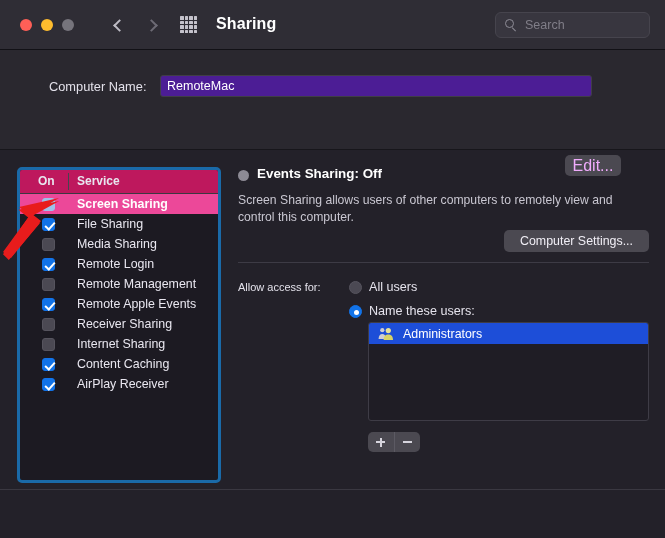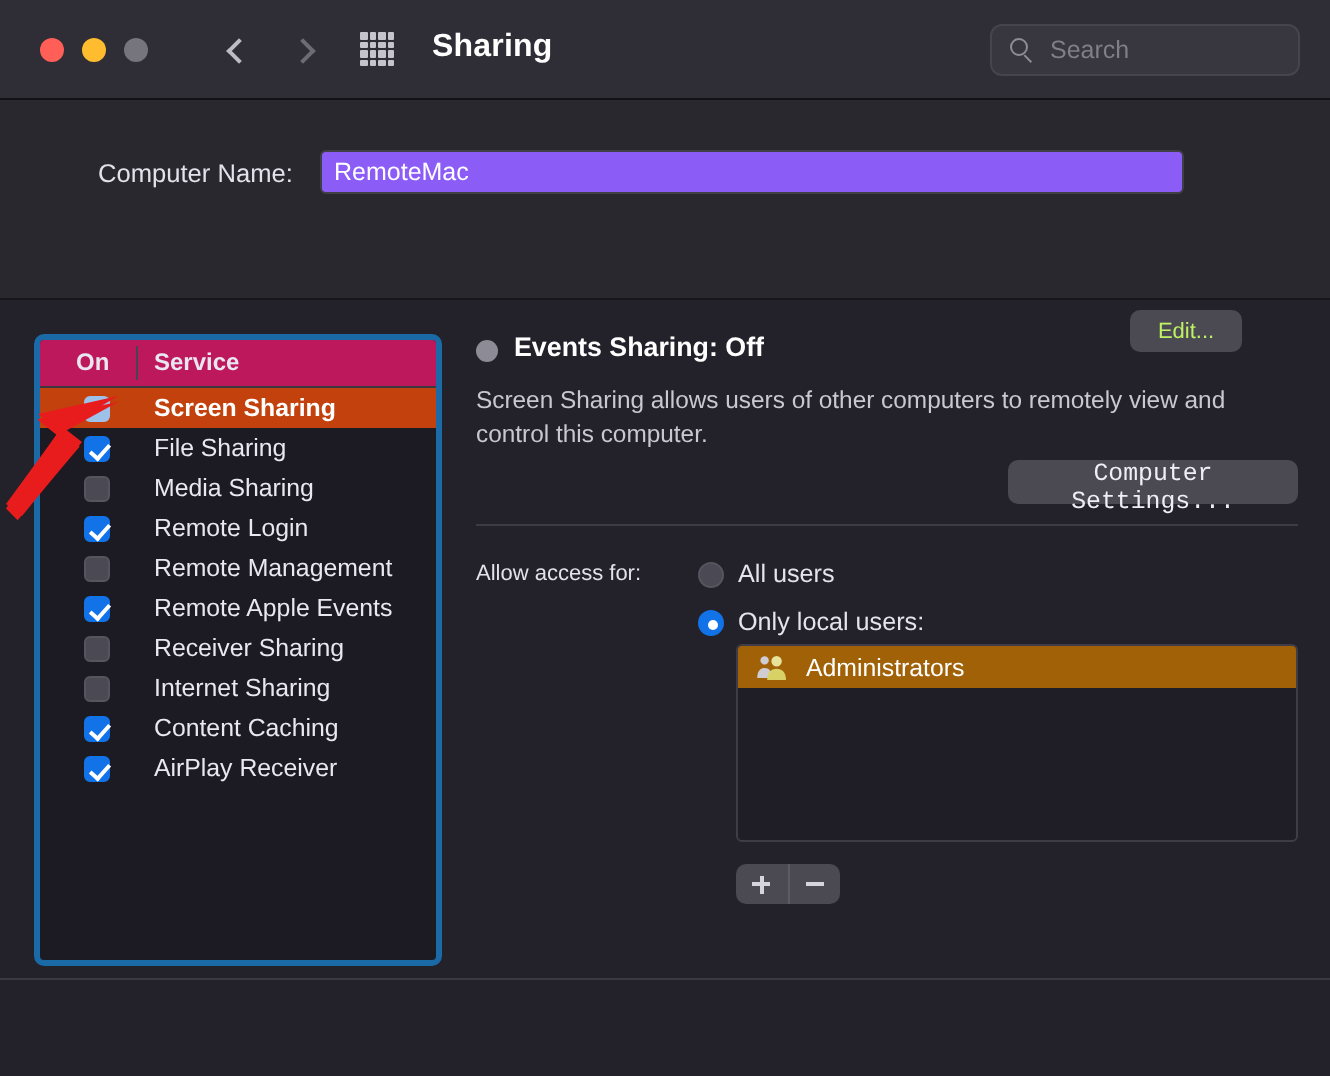--- a/index.html
+++ b/index.html
@@ -95,40 +95,40 @@
     background: #2a282f;
     border-bottom: 1px solid #17161b;
   }
   #cn-label {
     position: absolute; left: 49px; top: 29px;
     font-size: 12.8px; color: #e3e1ea;
   }
   #cn-field {
     position: absolute; left: 160px; top: 25px;
     width: 432px; height: 22px;
-    background: #8b5cf6;
+    background: #4c1d95;
     border: 1px solid #403e47;
     border-radius: 3px;
   }
   #cn-input {
     position: absolute; left: 6px; top: 0; width: 455px; height: 20px;
     background: transparent; border: none; outline: none;
     color: #ffffff; font-size: 12.5px;
     font-family: "Liberation Sans", sans-serif;
   }
   #cn-note {
     position: absolute; left: 161px; top: 54px; width: 390px;
     font-size: 11.8px; color: #b9b7c1; line-height: 15.5px;
   }
   #edit-button {
     position: absolute; left: 565px; top: 105px;
     width: 56px; height: 21px;
     background: #4b4951;
     border: none; border-radius: 5px;
-    color: #bef264; font-size: 11px;
+    color: #f0abfc; font-size: 16px;
     font-family: "Liberation Sans", sans-serif;
     cursor: pointer;
   }
 
   
   #service-panel {
     position: absolute; left: 17px; top: 167px;
     width: 204px; height: 316px;
     background: #1c1a22;
     border: 3px solid #1a6aa8;
@@ -151,21 +151,21 @@
   #sh-service {
     position: absolute; left: 57px; top: 4px;
     font-size: 12px; font-weight: bold; color: #e8e6ef;
   }
   #service-rows { position: relative; }
   .srow {
     position: relative; height: 20px;
     display: flex; align-items: center;
     cursor: default;
   }
-  .srow.selected { background: #c2410c; }
+  .srow.selected { background: #ec4899; }
   .cbox {
     position: absolute; left: 22px;
     width: 13px; height: 13px; border-radius: 3px;
     background: #4b4953;
     border: 1px solid #56545e;
   }
   .srow.selected .cbox { background: #9ec1ea; border-color: #9ec1ea; }
   .cbox.on {
     background: #1273e8; border-color: #1273e8;
   }
@@ -202,21 +202,21 @@
   #desc-text {
     position: absolute; left: 238px; top: 192px; width: 410px;
     font-size: 12.2px; color: #c9c7d1; line-height: 16.5px;
   }
   #computer-settings-button {
     position: absolute; left: 504px; top: 230px;
     width: 145px; height: 22px;
     background: #4b4951;
     border: none; border-radius: 5px;
     color: #f0eef5; font-size: 12.4px;
-    font-family: Liberation Mono, monospace;
+    font-family: Liberation Sans, sans-serif;
     cursor: pointer;
   }
   #hr-1 {
     position: absolute; left: 238px; top: 262px;
     width: 411px; height: 1px; background: #3d3b45;
   }
 
   #allow-label {
     position: absolute; left: 238px; top: 281px;
     font-size: 11px; color: #e3e1ea;
@@ -243,21 +243,21 @@
   #users-box {
     position: absolute; left: 368px; top: 322px;
     width: 281px; height: 99px;
     background: #1f1d25;
     border: 1px solid #3e3c46;
     border-radius: 3px;
     overflow: hidden;
   }
   #user-row {
     position: relative; height: 21px;
-    background: #a16207;
+    background: #1d4ed8;
     display: flex; align-items: center;
     cursor: default;
   }
   #group-icon {
     position: absolute; left: 9px; top: 3px;
     width: 16px; height: 15px;
   }
   #user-label {
     position: absolute; left: 34px;
     font-size: 12.4px; color: #ffffff;
@@ -410,21 +410,21 @@
   <button id="computer-settings-button">Computer Settings...</button>
 
   <div id="hr-1"></div>
 
   <div id="allow-label">Allow access for:</div>
 
   <div class="radio" id="radio-all"></div>
   <div class="radio-label" id="label-all">All users</div>
 
   <div class="radio on" id="radio-only"></div>
-  <div class="radio-label" id="label-only">Only local users:</div>
+  <div class="radio-label" id="label-only">Name these users:</div>
 
   <div id="users-box">
     <div id="user-row">
       <svg id="group-icon" viewBox="0 0 16 15">
         <circle cx="4.3" cy="4.2" r="2.1" fill="#cfcdd2"></circle>
         <path d="M0.6 13 C0.6 9.6 2.2 8 4.3 8 C6.4 8 8 9.6 8 13 Z" fill="#cfcdd2"></path>
         <circle cx="10.3" cy="4.6" r="2.6" fill="#e8e29a"></circle>
         <path d="M5.6 14 C5.6 10.1 7.6 8.4 10.3 8.4 C13 8.4 15 10.1 15 14 Z" fill="#d8d266"></path>
       </svg>
       <div id="user-label">Administrators</div>

